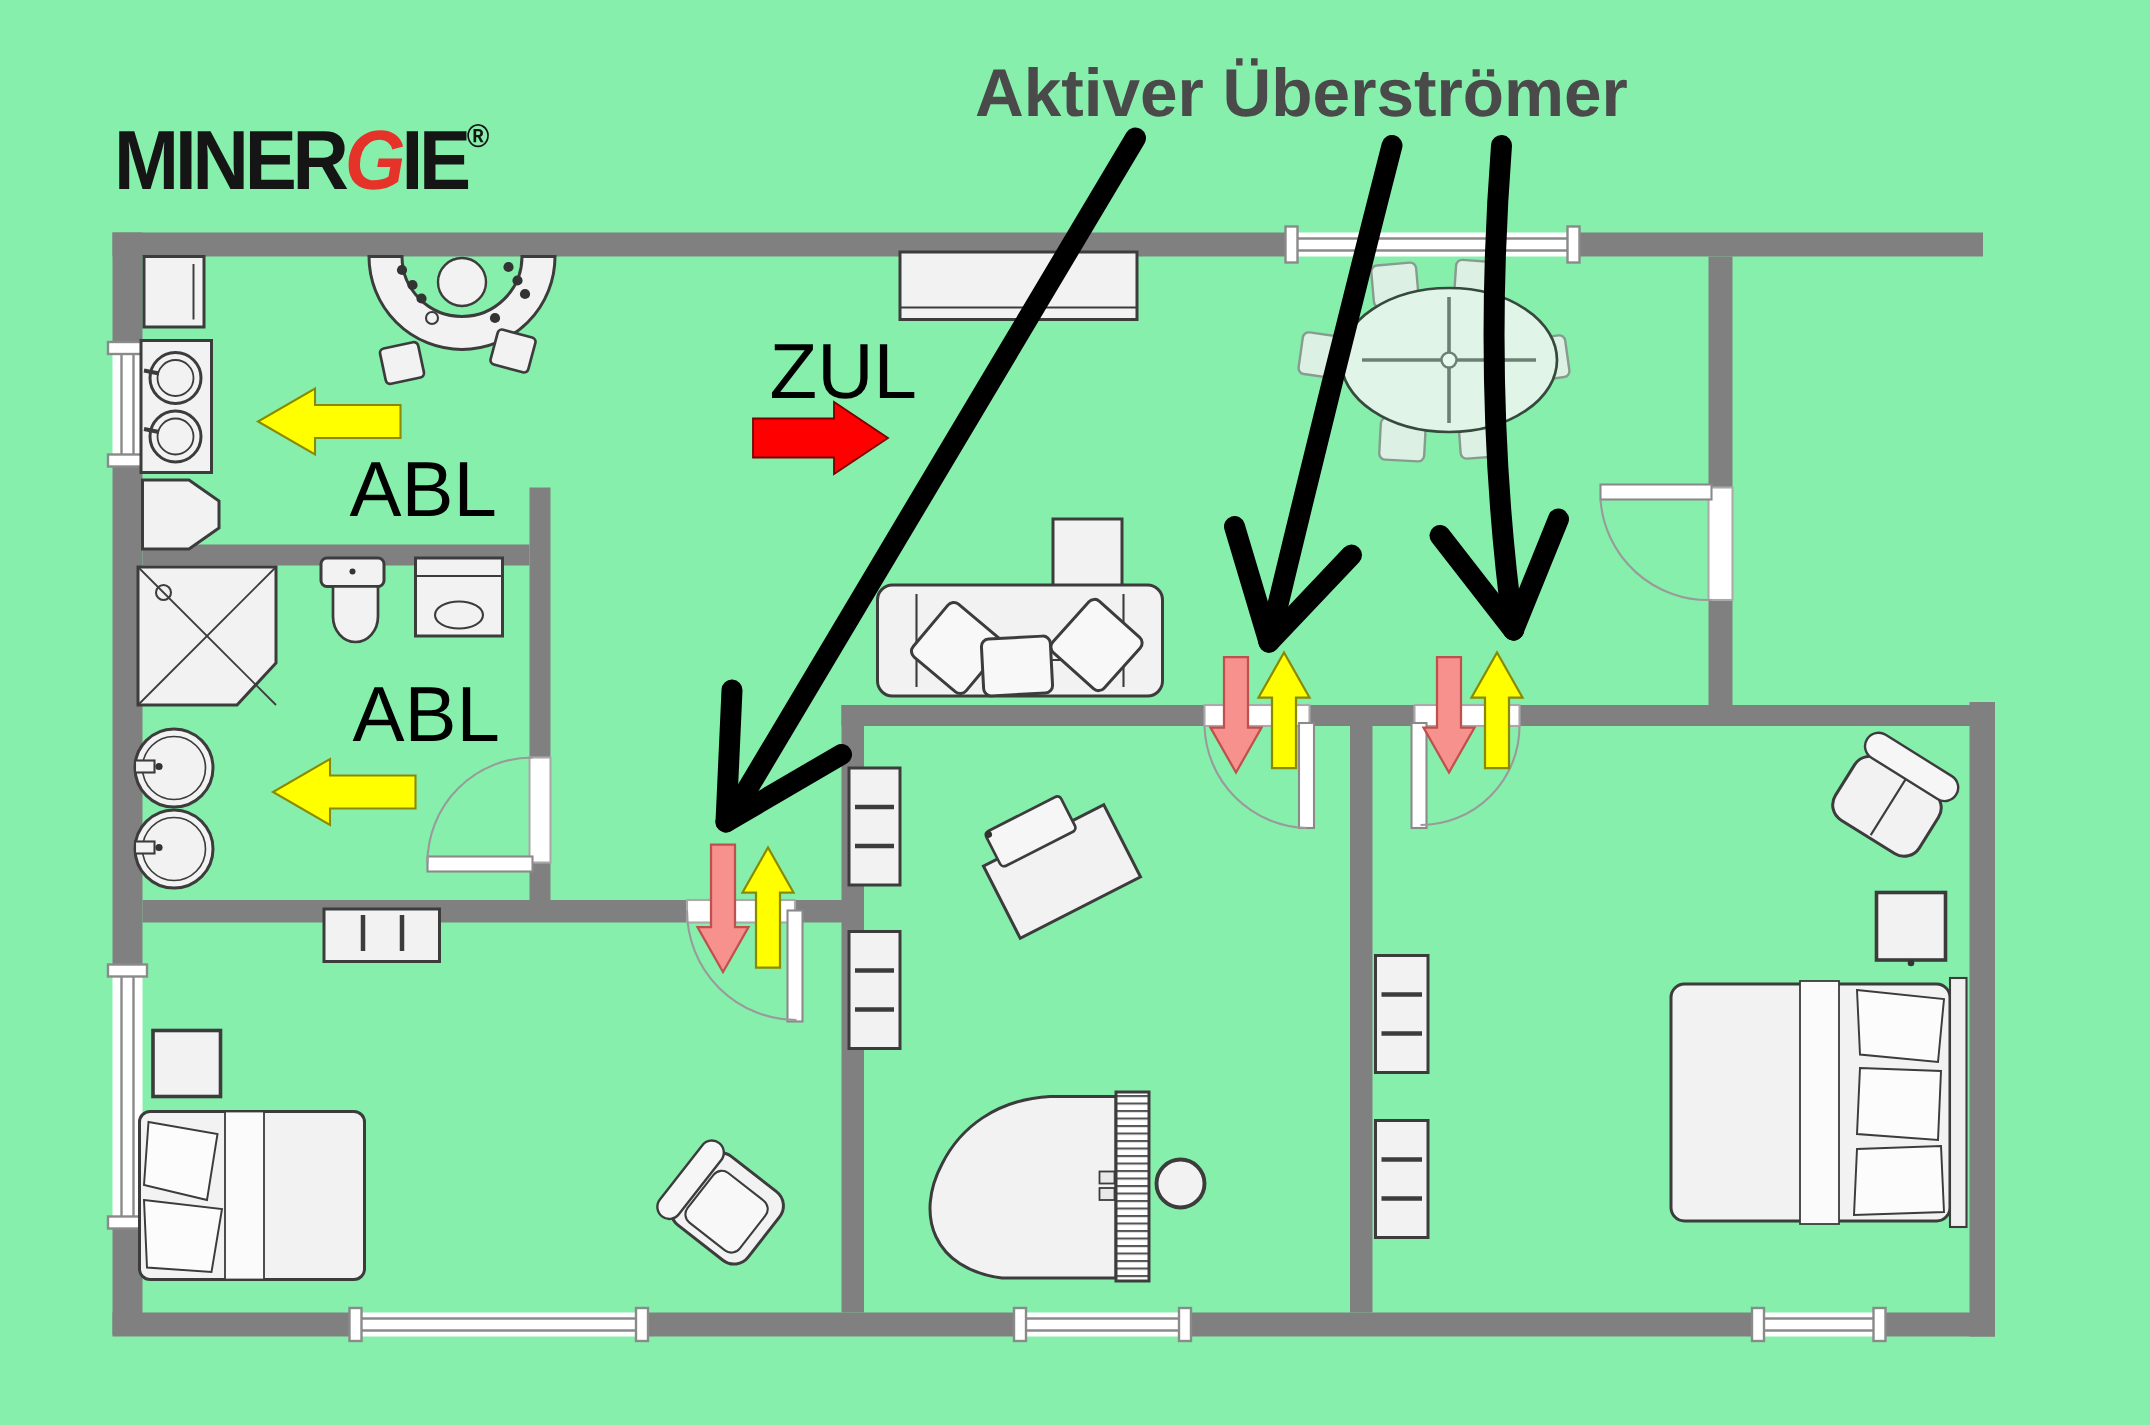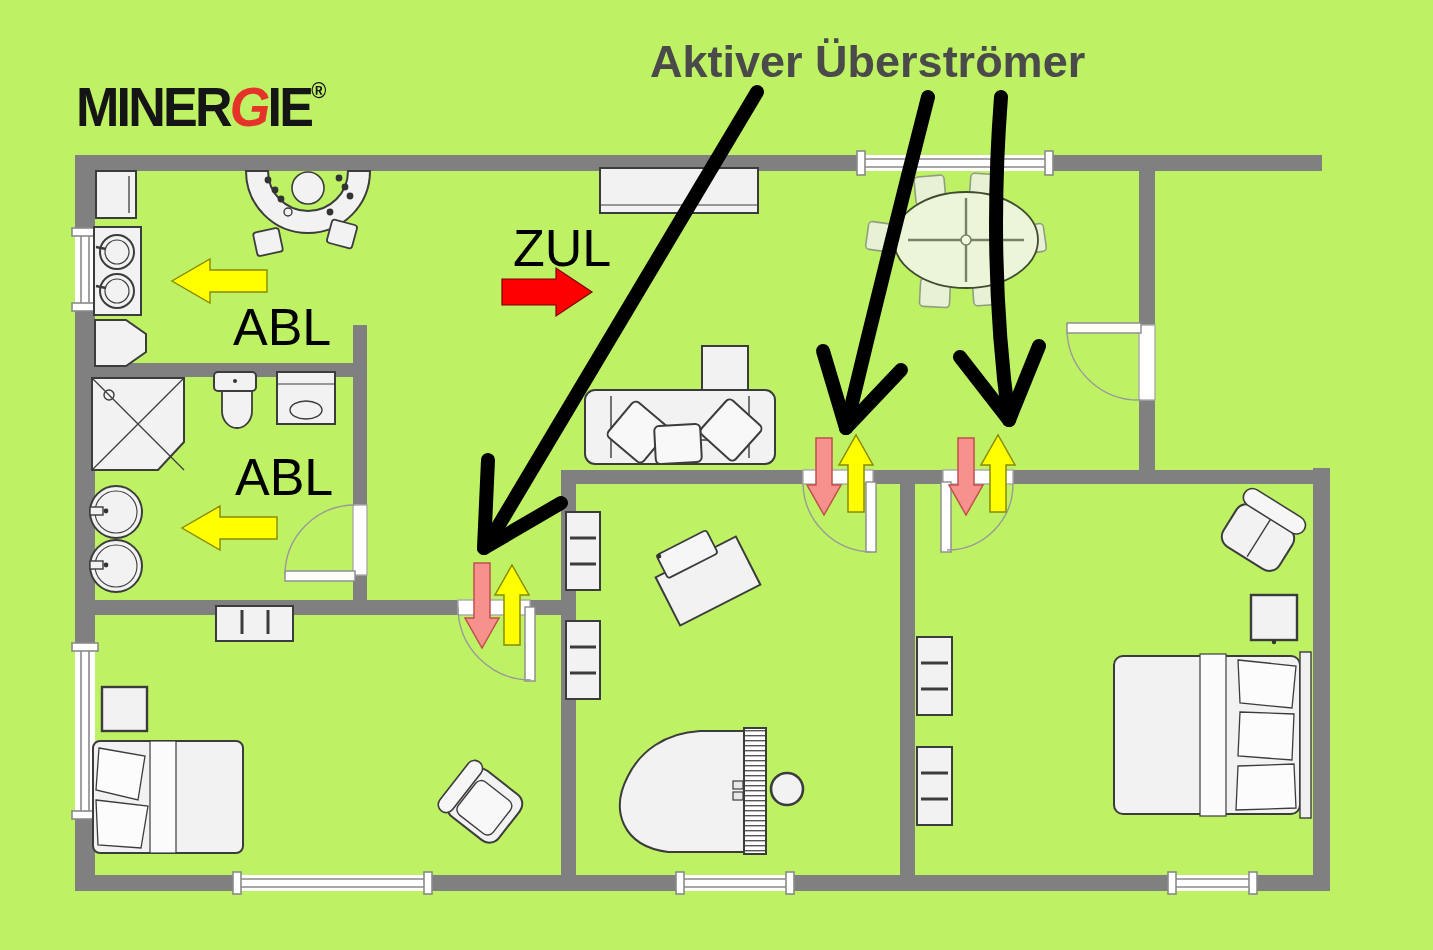--- a/index.html
+++ b/index.html
@@ -1,16 +1,16 @@
 <!DOCTYPE html>
 <html><head>
 <meta charset="utf-8">
 <style>
   html,body{margin:0;padding:0;background:#fff;}
-  #stage{position:relative;width:1433px;height:950px;background:#bef264;overflow:hidden;
+  #stage{position:relative;width:1433px;height:950px;background:#86efac;overflow:hidden;
          font-family:"Liberation Sans", sans-serif;}
   #plan{position:absolute;left:0;top:0;}
   .lbl{position:absolute;color:#000;font-size:52px;line-height:1;white-space:nowrap;}
   #title{position:absolute;left:650px;top:36px;width:540px;text-align:left;
          font-size:45px;font-weight:bold;color:#4a4a4a;letter-spacing:0;}
   #logo{position:absolute;left:76px;top:74px;font-size:56px;font-weight:bold;color:#151515;
         letter-spacing:-3px;transform:scaleX(0.93);transform-origin:left top;white-space:nowrap;}
   #logo .g-red{color:#e6332a;font-style:italic;}
   #logo sup{font-size:22px;letter-spacing:0;vertical-align:28px;}
 </style>

